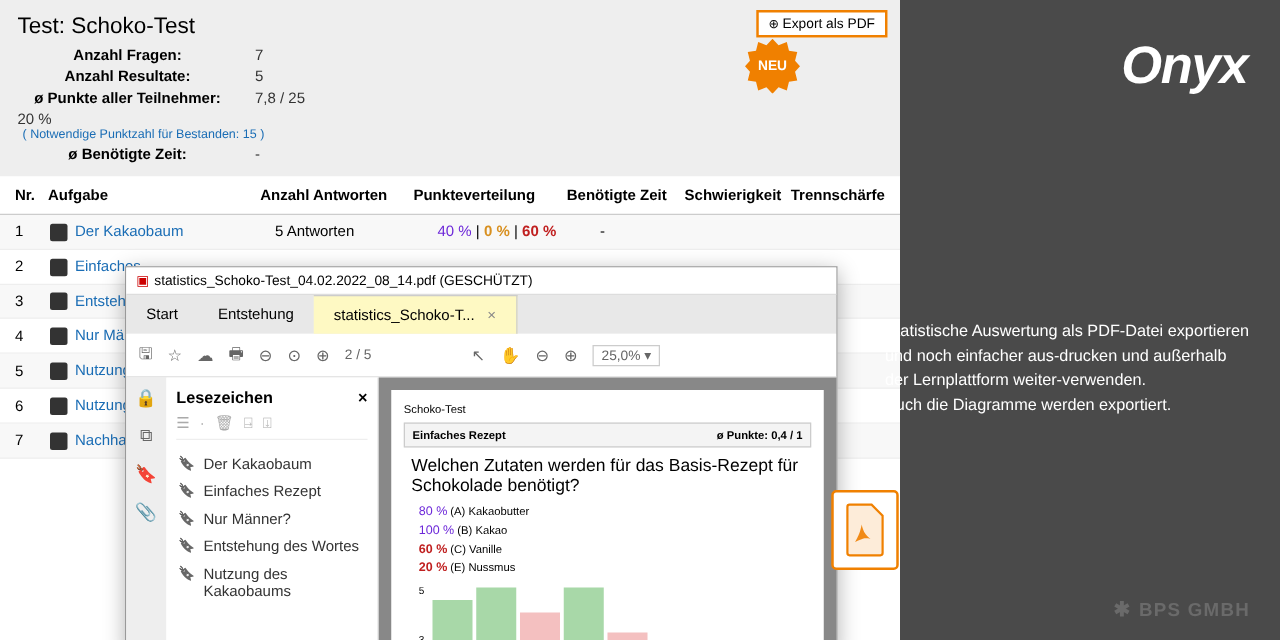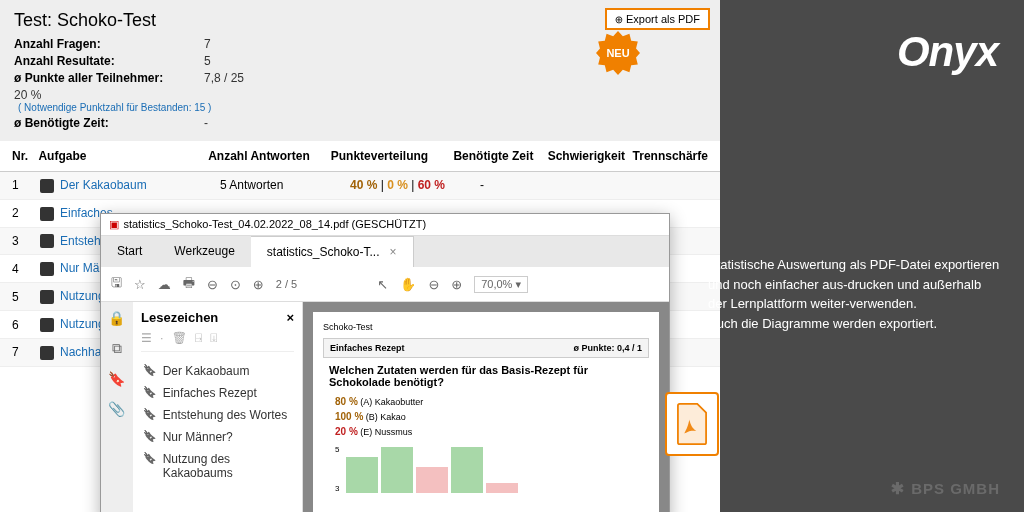--- a/index.html
+++ b/index.html
@@ -7,55 +7,55 @@
 .right-panel{position:absolute;right:0;top:0;width:340px;height:512px;background:#4a4a4a;z-index:1}
 .curve{position:absolute;right:320px;top:-50px;width:500px;height:620px;border-radius:50%;border:3px solid #f08000;background:#fff;z-index:2}
 .logo{position:absolute;top:28px;right:26px;z-index:10;color:#fff;font-size:42px;font-weight:700;font-style:italic;letter-spacing:-1px}
 .marketing{position:absolute;top:255px;right:24px;width:292px;z-index:10;color:#fff;font-size:13px;line-height:1.5}
 .bps{position:absolute;bottom:14px;right:24px;z-index:10;color:#6a6a6a;font-size:15px;font-weight:700;letter-spacing:1px}
 .bps-icon{display:inline-block;margin-right:6px;font-size:16px}
 .main{position:absolute;left:0;top:0;width:720px;height:512px;z-index:5;background:#fff}
 .stats-header{background:#eee;padding:10px 14px 8px;position:relative}
 .stats-title{font-size:18px;font-weight:400;margin-bottom:6px}
 .stats-row{display:flex;font-size:12px;margin-bottom:3px}
-.stats-label{width:190px;text-align:left;font-weight:700;padding-right:14px}
+.stats-label{width:190px;text-align:center;font-weight:700;padding-right:14px}
 .stats-value{color:#333}
 .stats-note{color:#1a6db5;font-size:10px;margin-left:4px}
 .export-btn{position:absolute;top:8px;right:10px;border:2px solid #f08000;padding:3px 8px;font-size:11px;background:#fff;cursor:pointer}
 .export-btn::before{content:"⊕ ";font-size:10px}
 .neu-badge{position:absolute;top:31px;right:80px;width:44px;height:44px;background:#f08000;color:#fff;display:flex;align-items:center;justify-content:center;font-size:11px;font-weight:700;clip-path:polygon(50% 0%,61% 12%,76% 6%,80% 22%,95% 24%,91% 40%,100% 50%,91% 60%,95% 76%,80% 78%,76% 94%,61% 88%,50% 100%,39% 88%,24% 94%,20% 78%,5% 76%,9% 60%,0% 50%,9% 40%,5% 24%,20% 22%,24% 6%,39% 12%)}
 .table-head{display:flex;padding:8px 12px;font-size:12px;font-weight:700;border-bottom:1px solid #ccc}
 .col-nr{width:28px}.col-task{width:180px}.col-ans{width:130px}.col-dist{width:130px}.col-time{width:100px}.col-diff{width:90px}.col-sel{width:80px}
 .table-row{display:flex;padding:6px 12px;font-size:12px;border-bottom:1px solid #eee;align-items:center}
 .table-row:nth-child(odd){background:#f8f8f8}
 .task-icon{display:inline-block;width:14px;height:14px;background:#333;margin-right:6px;vertical-align:middle;border-radius:2px}
 .task-link{color:#1a6db5}
-.pct-g{color:#a16207;font-weight:700}.pct-o{color:#d89020;font-weight:700}.pct-r{color:#c02020;font-weight:700}
+.pct-g{color:#6d28d9;font-weight:400}.pct-o{color:#d89020;font-weight:700}.pct-r{color:#c02020;font-weight:700}
 .pdf-window{position:absolute;left:100px;top:213px;width:570px;height:310px;background:#f5f5f5;border:1px solid #999;box-shadow:0 4px 16px rgba(0,0,0,.3);z-index:8}
 .pdf-title{background:#fff;padding:4px 8px;font-size:11px;border-bottom:1px solid #ddd}
 .pdf-title-icon{color:#c00;margin-right:4px}
 .pdf-tabs{display:flex;background:#e8e8e8;font-size:12px}
 .pdf-tab{padding:8px 16px;cursor:pointer}
-.pdf-tab.active{background:#ffffff;border-top:1px solid #ccc;border-right:1px solid #ccc}
+.pdf-tab.active{background:#fef9c3;border-top:1px solid #ccc;border-right:1px solid #ccc}
 .pdf-tab-close{margin-left:10px;color:#888}
 .pdf-toolbar{display:flex;align-items:center;padding:6px 10px;background:#fff;border-bottom:1px solid #ddd;gap:12px;font-size:13px;color:#666}
 .pdf-toolbar span{cursor:pointer}
 .pdf-body{display:flex;height:230px}
 .pdf-sidebar-icons{width:32px;background:#eee;display:flex;flex-direction:column;align-items:center;padding-top:8px;gap:14px;font-size:14px;color:#666}
 .pdf-sidebar-icons .active-icon{color:#1a6db5}
 .pdf-bookmarks{width:170px;background:#fff;border-right:1px solid #ddd;padding:8px;font-size:12px}
 .bm-head{display:flex;justify-content:space-between;font-size:13px;margin-bottom:6px;font-weight:700}
 .bm-tools{display:flex;gap:8px;color:#aaa;font-size:12px;margin-bottom:8px;padding-bottom:6px;border-bottom:1px solid #eee}
 .bm-item{padding:4px 2px;color:#333;cursor:pointer;display:flex;gap:6px}
 .bm-item::before{content:"🔖";font-size:11px;filter:grayscale(1)}
 .pdf-content{flex:1;background:#888;padding:10px;overflow:hidden}
 .pdf-page{background:#fff;padding:10px;font-size:9px;height:100%}
 .pdf-page-title{font-size:9px;margin-bottom:6px}
 .pdf-section{border:1px solid #ccc;padding:4px 6px;display:flex;justify-content:space-between;background:#f4f4f4;font-weight:700;font-size:9px}
-.pdf-q{padding:6px;font-size:11px;font-weight:700}
+.pdf-q{padding:6px;font-size:14px;font-weight:400}
 .pdf-ans{padding:2px 12px;font-size:9px}
 .pdf-ans .pct-g,.pdf-ans .pct-r,.pdf-ans .pct-o{font-size:10px}
 .pdf-chart{display:flex;align-items:flex-end;gap:3px;height:60px;padding:6px 12px}
 .bar{width:32px}
 .bar.g{background:#a8d8a8}.bar.r{background:#f4c0c0}
 .pdf-file-icon{position:absolute;right:305px;top:392px;z-index:20;width:54px;height:64px;background:#fff;border:2px solid #f08000;border-radius:4px;display:flex;align-items:center;justify-content:center}
 .pdf-file-icon svg{width:36px;height:44px}
 .page-info{font-size:11px;color:#666}
 .zoom-info{font-size:11px;color:#666;border:1px solid #ccc;padding:1px 6px}
 </style>
@@ -167,38 +167,38 @@
         <div class="col-time"></div>
       </div>
     </div>
 
 </div>
 
 <div class="pdf-window">
   <div class="pdf-title"><span class="pdf-title-icon">▣</span><span>statistics_Schoko-Test_04.02.2022_08_14.pdf (GESCHÜTZT)</span></div>
   <div class="pdf-tabs">
     <div class="pdf-tab">Start</div>
-    <div class="pdf-tab">Werkzeuge</div>
+    <div class="pdf-tab">Entstehung</div>
     <div class="pdf-tab active"><span>statistics_Schoko-T...</span><span class="pdf-tab-close">×</span></div>
   </div>
   <div class="pdf-toolbar">
     <span>🖫</span>
     <span>☆</span>
     <span>☁</span>
     <span>🖶</span>
     <span>⊖</span>
     <span>⊙</span>
     <span>⊕</span>
     <span class="page-info">2 / 5</span>
     <span style="flex:.3"></span>
     <span>↖</span>
     <span style="color:#4a8">✋</span>
     <span>⊖</span>
     <span>⊕</span>
-    <span class="zoom-info"><span>70,0%</span> ▾</span>
+    <span class="zoom-info"><span>25,0%</span> ▾</span>
   </div>
   <div class="pdf-body">
     <div class="pdf-sidebar-icons">
       <span>🔒</span>
       <span>⧉</span>
       <span class="active-icon">🔖</span>
       <span>📎</span>
     </div>
     <div class="pdf-bookmarks">
       <div class="bm-head">
@@ -208,36 +208,37 @@
       <div class="bm-tools">
         <span>☰</span>
           <span>·</span>
         <span>🗑</span>
         <span>⍈</span>
         <span>⍗</span>
       </div>
       <div id="bm-items">
           <div class="bm-item">Der Kakaobaum</div>
           <div class="bm-item">Einfaches Rezept</div>
+          <div class="bm-item">Nur Männer?</div>
           <div class="bm-item">Entstehung des Wortes</div>
-          <div class="bm-item">Nur Männer?</div>
           <div class="bm-item">Nutzung des Kakaobaums</div>
         </div>
     </div>
     <div class="pdf-content">
       <div class="pdf-page">
         <div class="pdf-page-title">Schoko-Test</div>
         <div class="pdf-section">
             <span>Einfaches Rezept</span>
             <span>ø Punkte: 0,4 / 1</span>
           </div>
         <div class="pdf-q">Welchen Zutaten werden für das Basis-Rezept für Schokolade benötigt?</div>
         <div id="pdf-answers">
             <div class="pdf-ans"><span class="pct-g">80 %</span> (A) Kakaobutter</div>
             <div class="pdf-ans"><span class="pct-g">100 %</span> (B) Kakao</div>
+            <div class="pdf-ans"><span class="pct-r">60 %</span> (C) Vanille</div>
             <div class="pdf-ans"><span class="pct-r">20 %</span> (E) Nussmus</div>
           </div>
         <div class="pdf-chart">
           <div style="font-size:8px;height:100%;display:flex;flex-direction:column;justify-content:space-between;margin-right:4px">
               <span>5</span>
               <span>3</span>
             </div>
           <div class="bar g" style="height:75%"></div>
           <div class="bar g" style="height:95%"></div>
           <div class="bar r" style="height:55%"></div>

